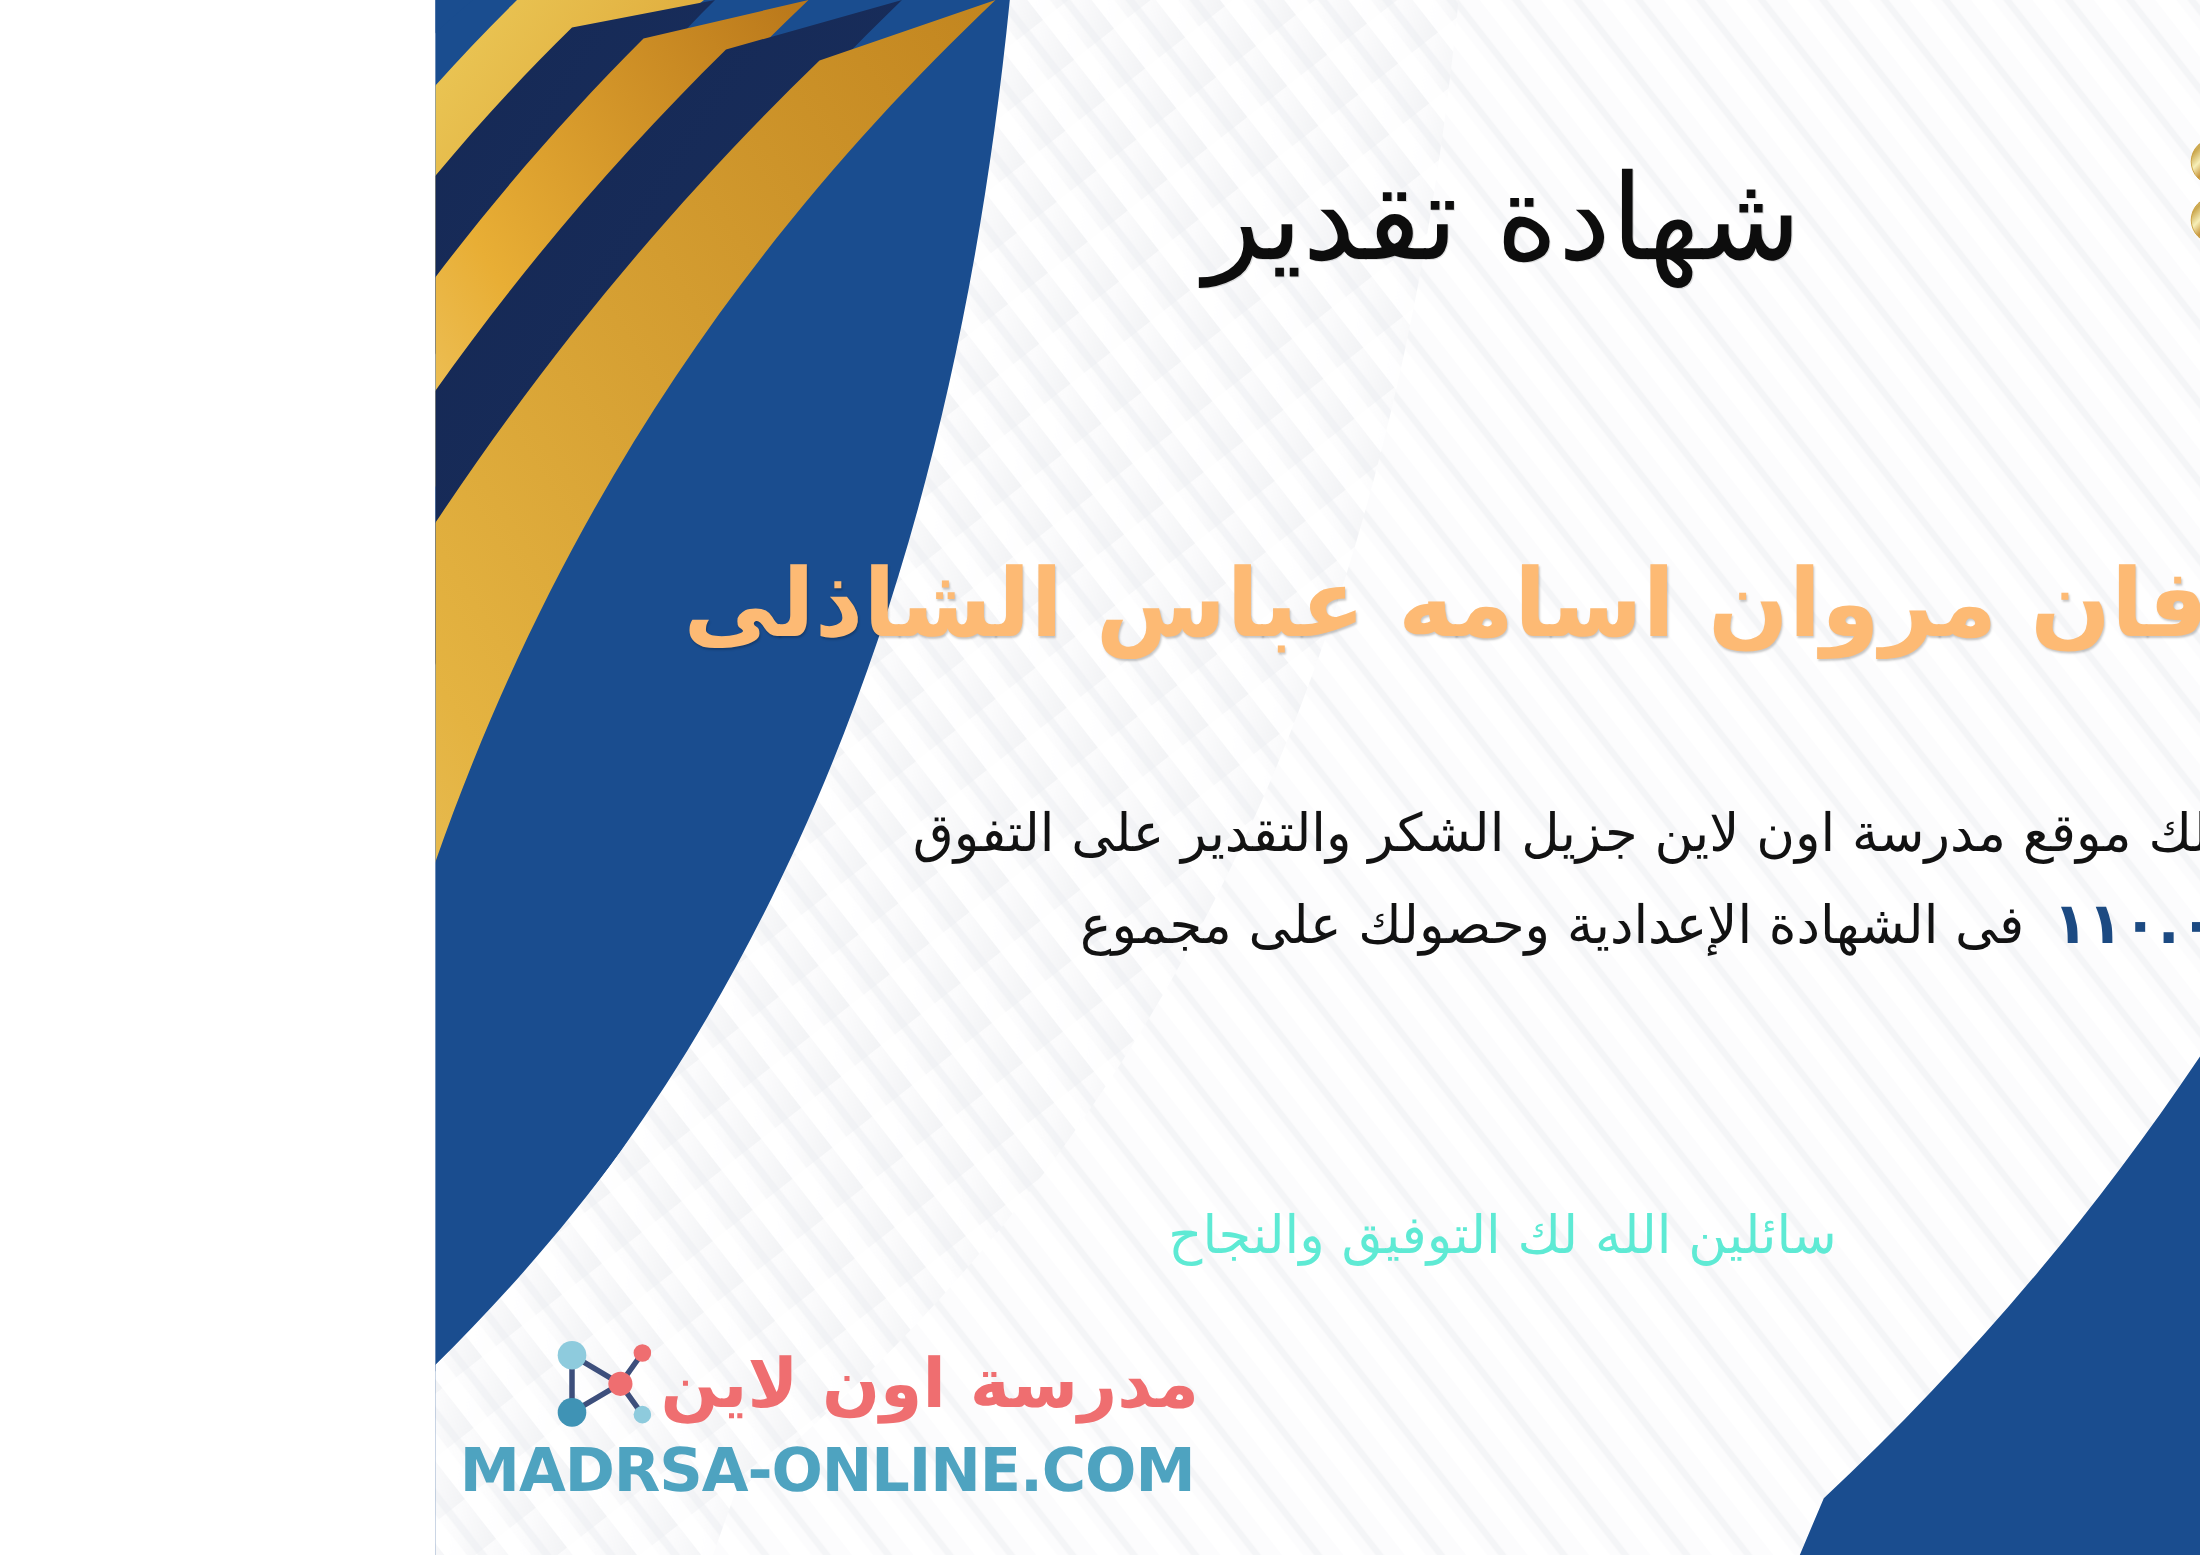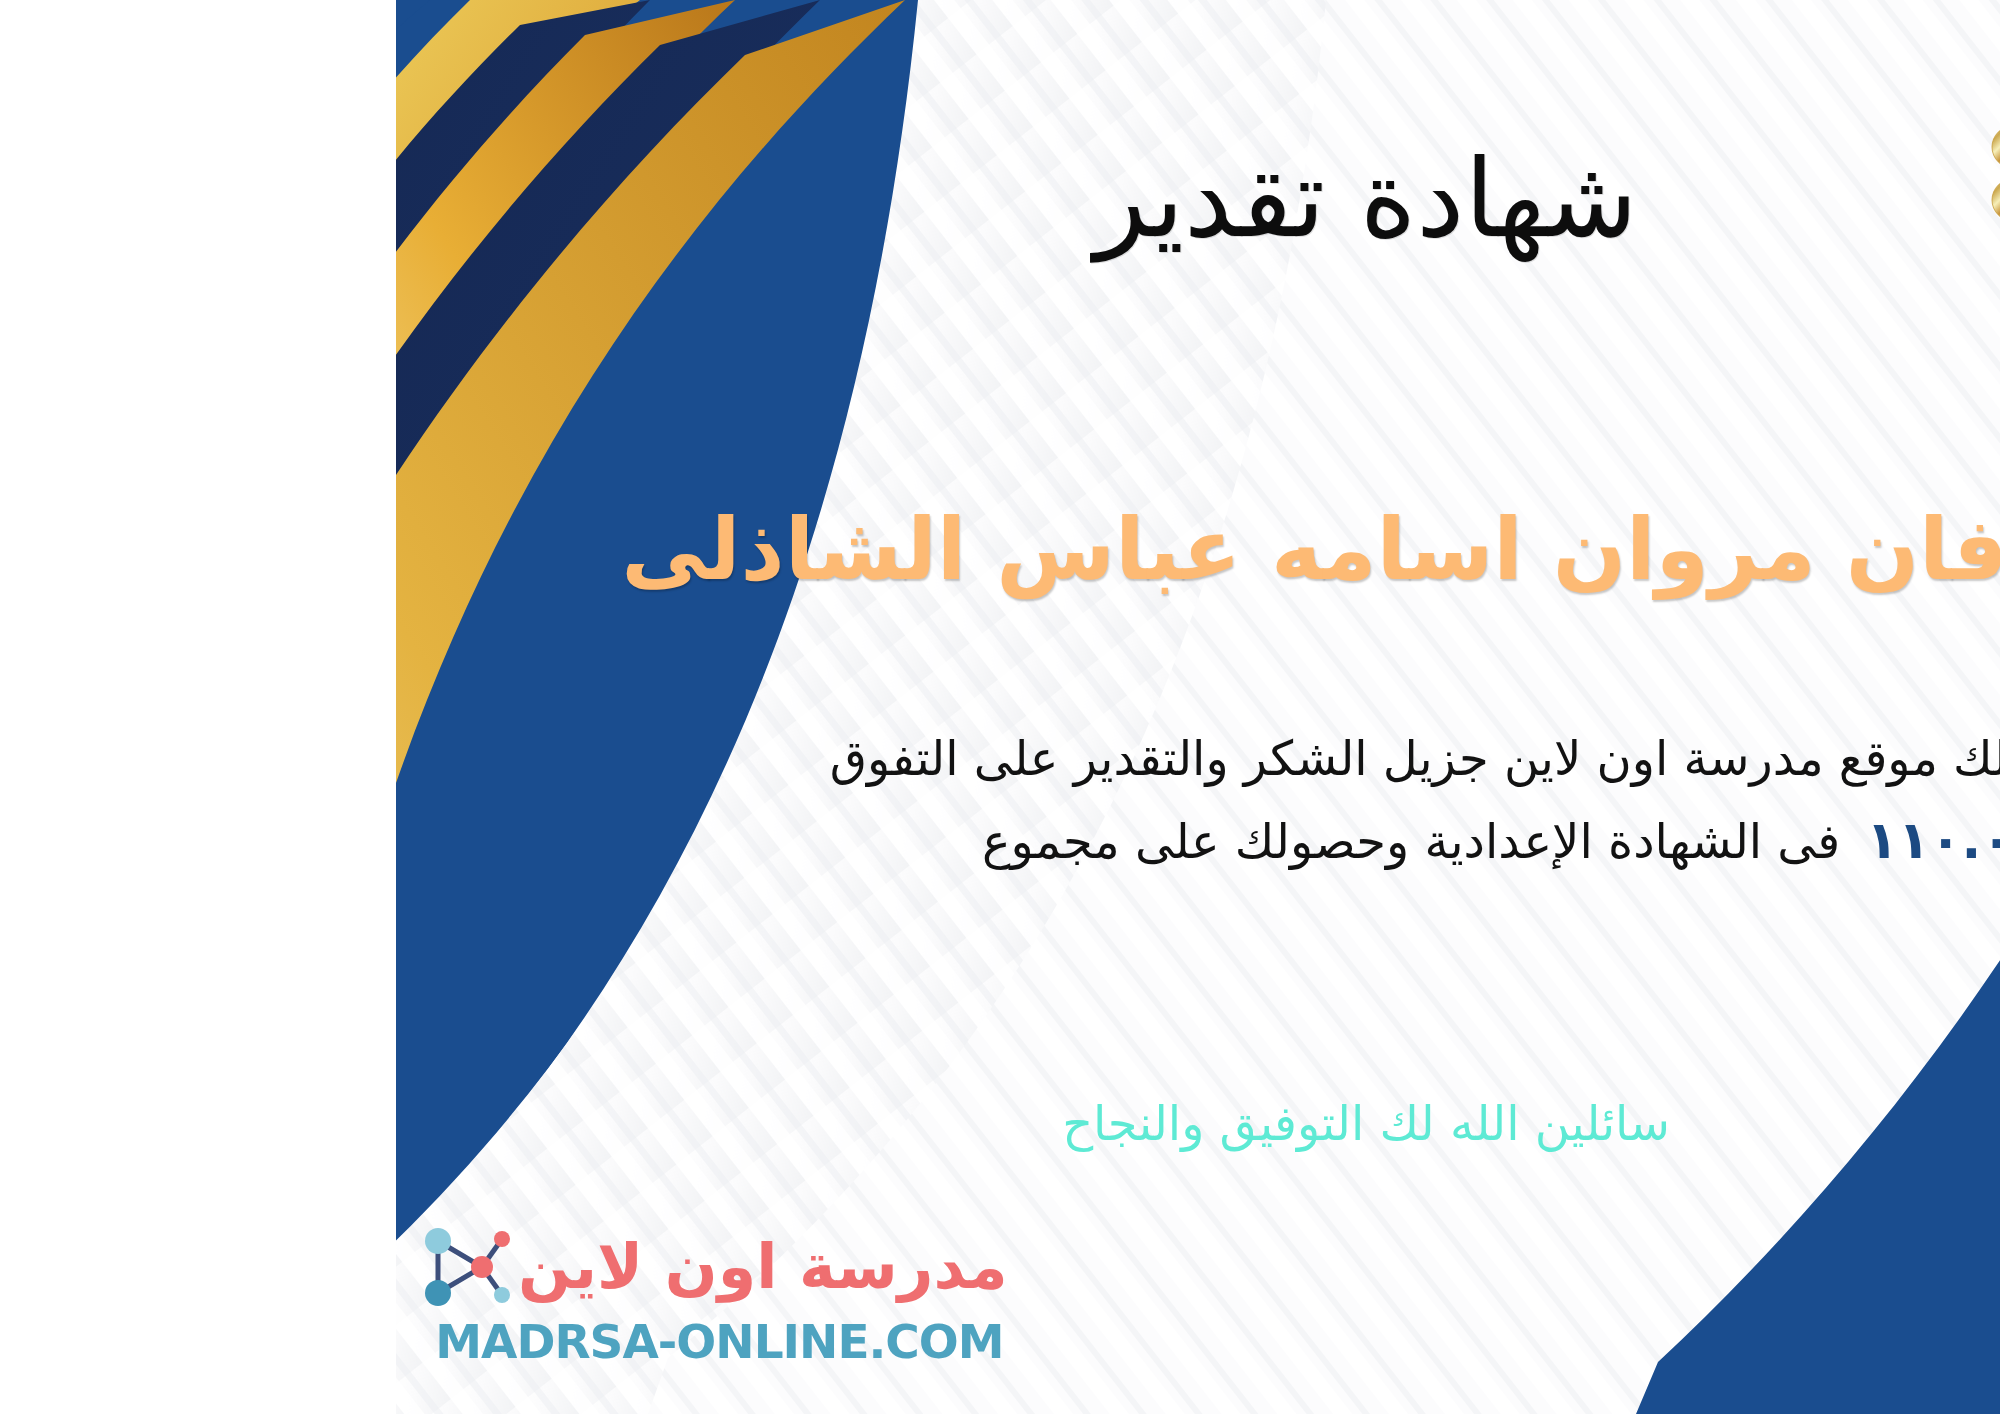--- a/index.html
+++ b/index.html
@@ -129,21 +129,21 @@
     gap: 8px;
   }
   .logo-ar {
     font-size: 62px;
     font-weight: 700;
     color: #ef6e70;
     line-height: 1;
     letter-spacing: 0px;
   }
   .logo-en {
-    font-size: 47px;
+    font-size: 55px;
     font-weight: 700;
     color: #4ea3c0;
     letter-spacing: -1px;
     line-height: 1.05;
     direction: ltr;
     font-family: "DejaVu Sans", "Liberation Sans", sans-serif;
     margin-top: 2px;
     margin-right: 4px;
   }
   #logo-mark { flex: 0 0 auto; }

